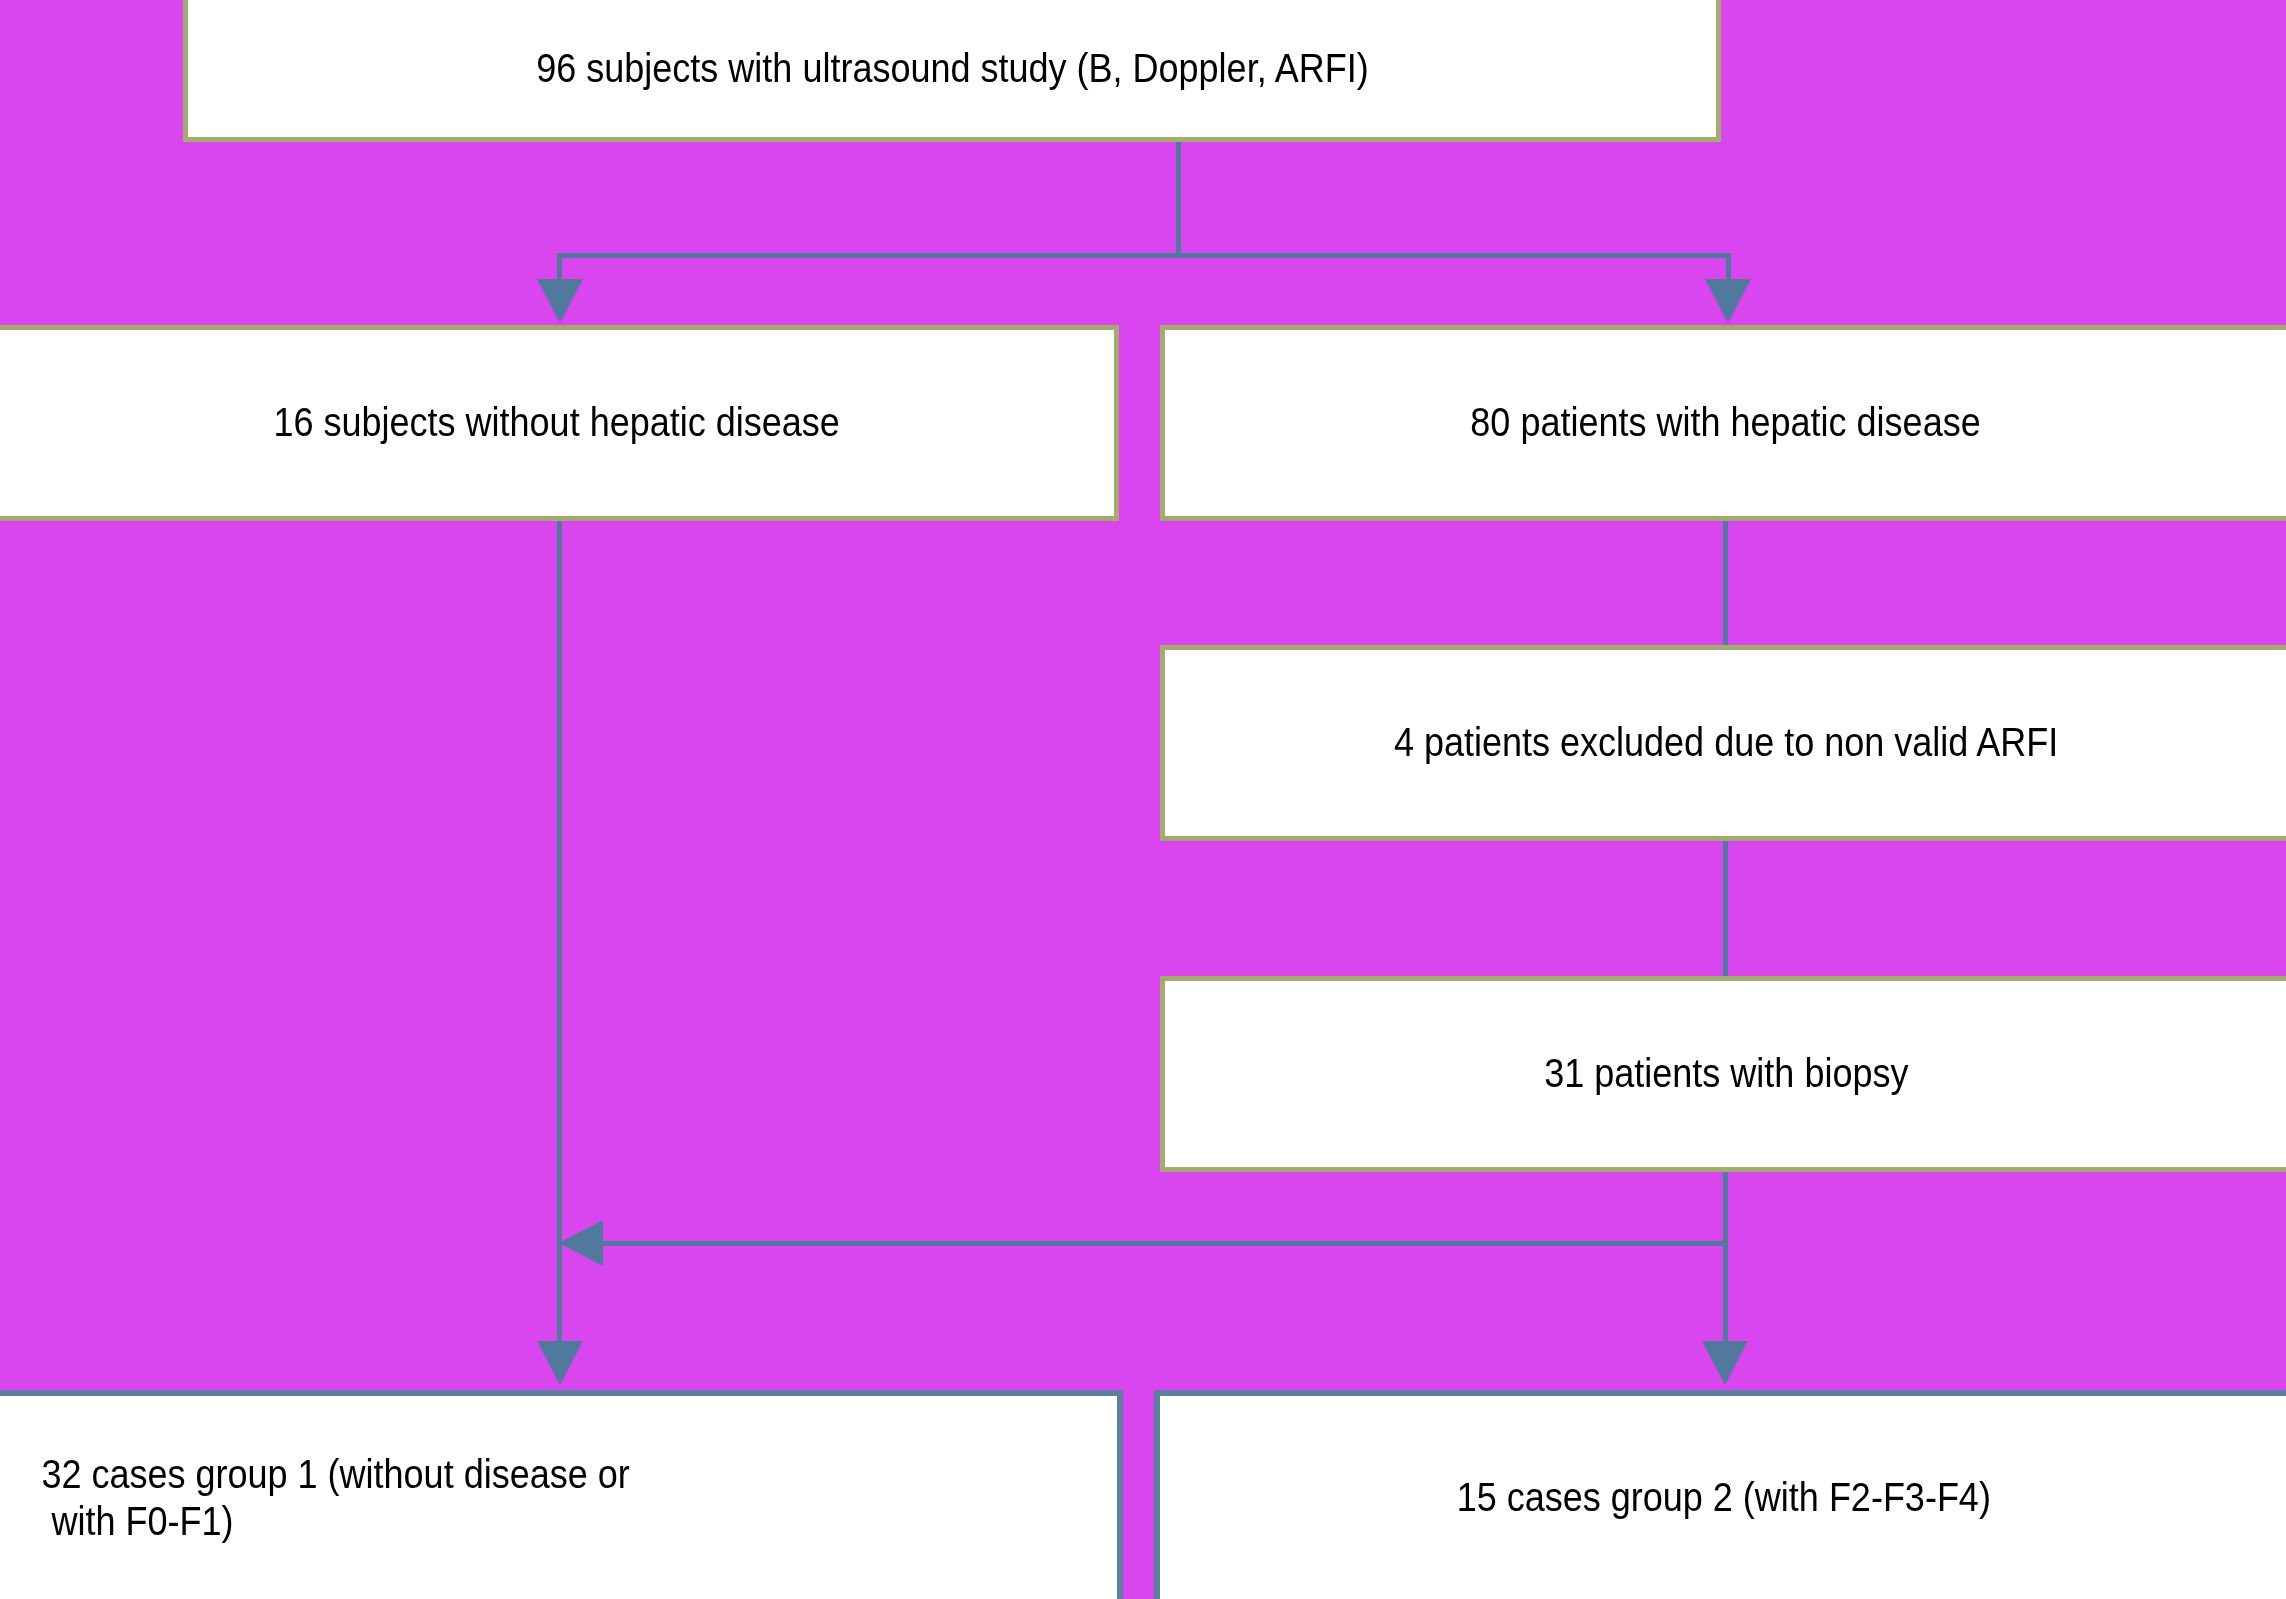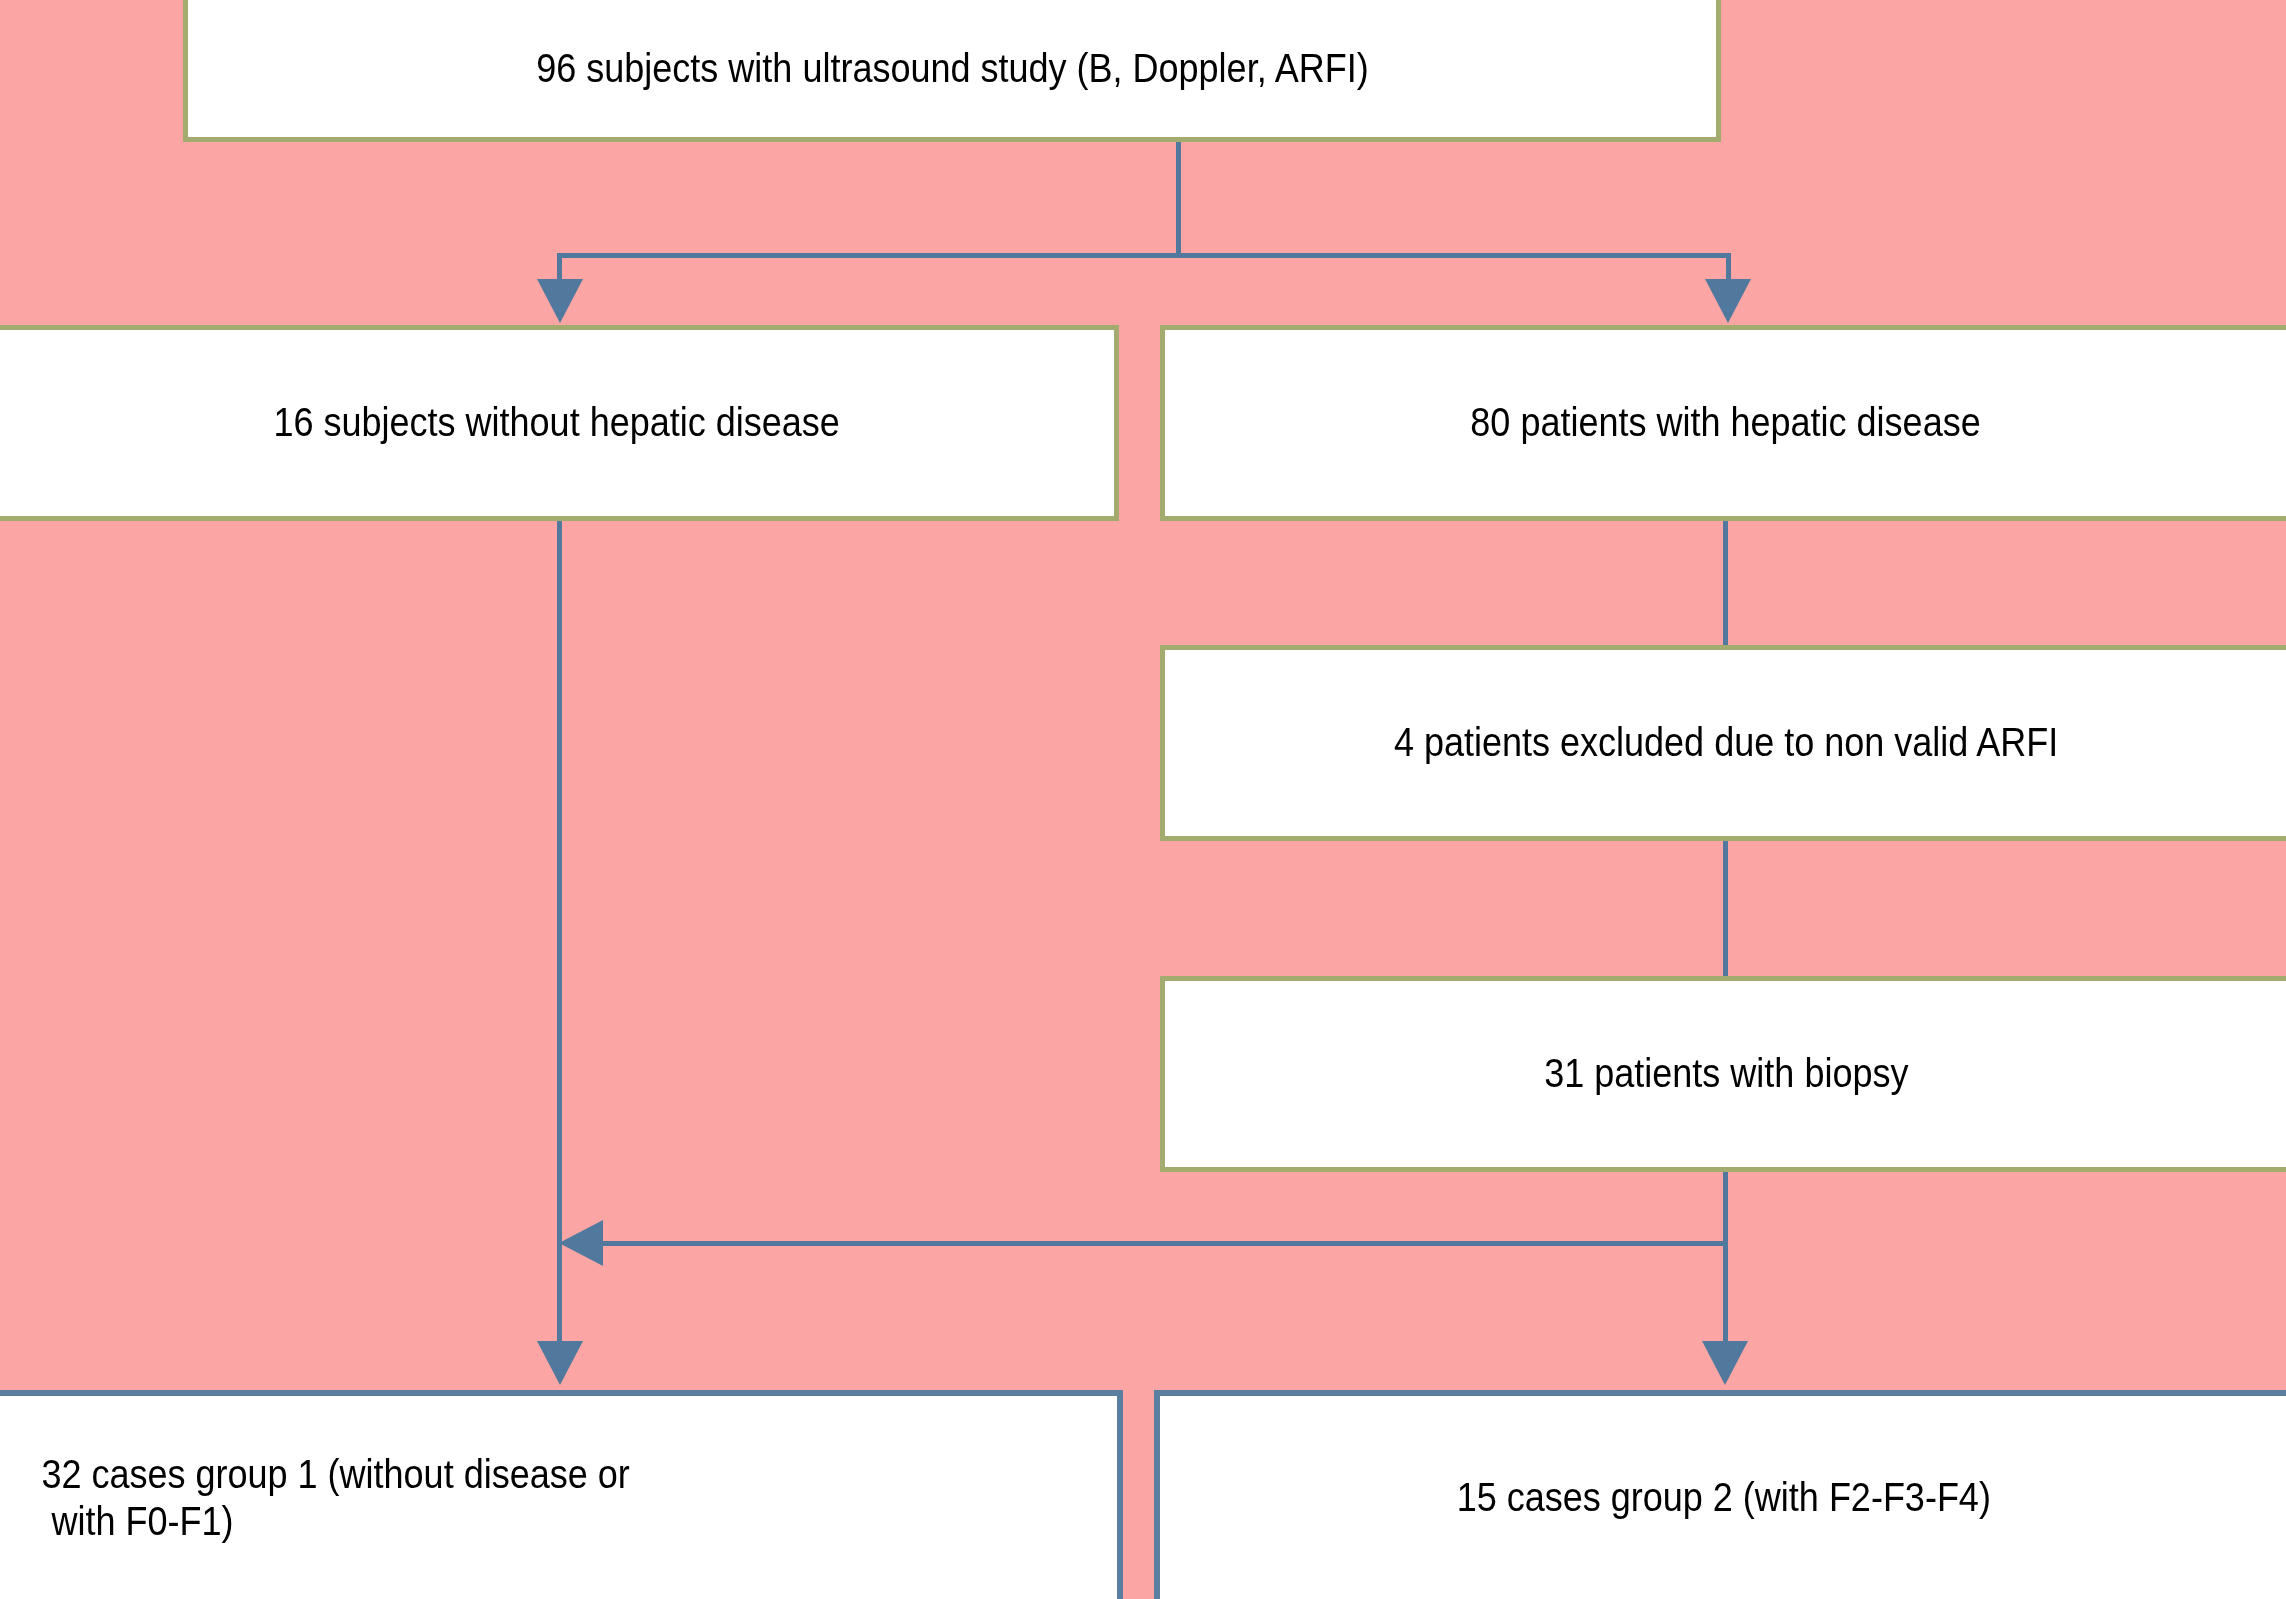--- a/index.html
+++ b/index.html
@@ -8,21 +8,21 @@
     padding: 0;
     background: #ffffff;
   }
   body {
     font-family: "Liberation Sans", "DejaVu Sans", sans-serif;
   }
   #canvas {
     position: relative;
     width: 2287px;
     height: 1600px;
-    background: #fca5a5;
+    background: #d946ef;
     overflow: hidden;
   }
 
   
   .node {
     position: absolute;
     box-sizing: border-box;
     background: #ffffff;
     display: flex;
     align-items: center;

